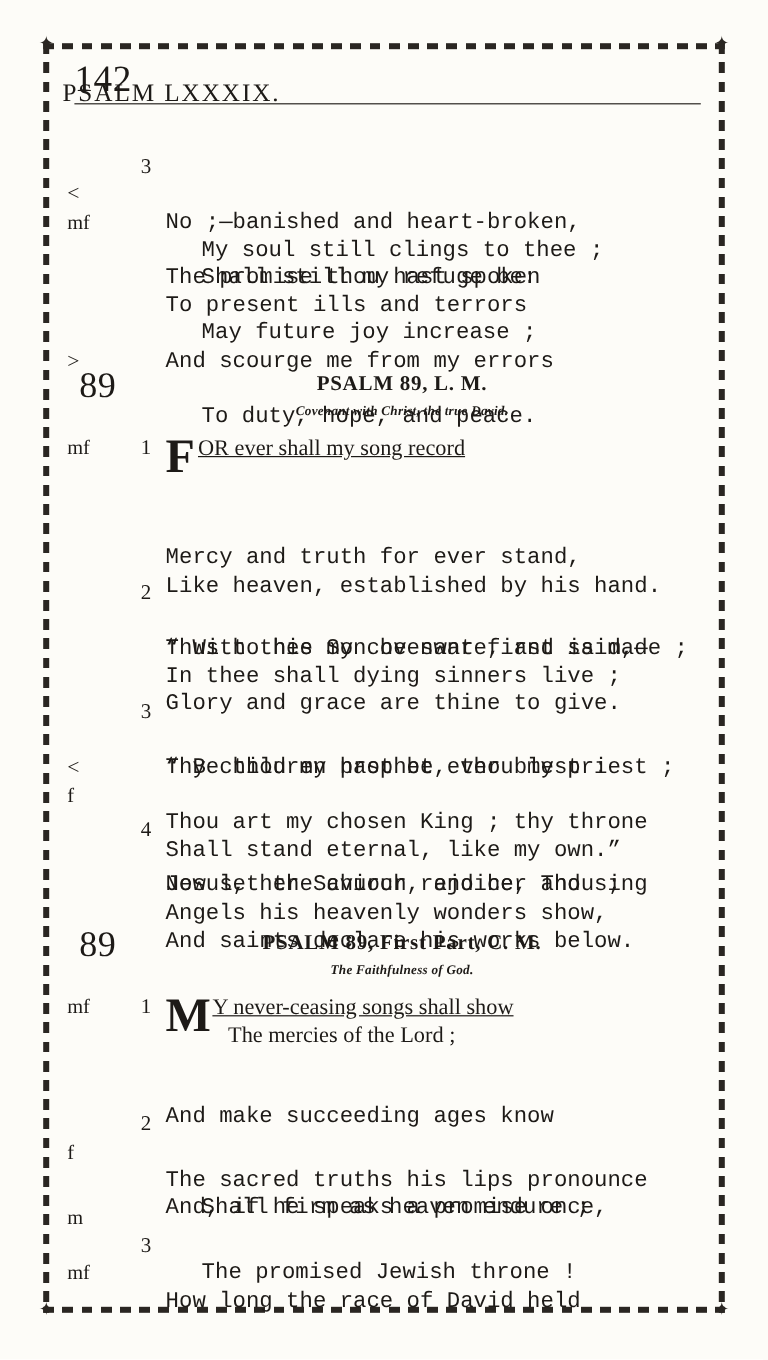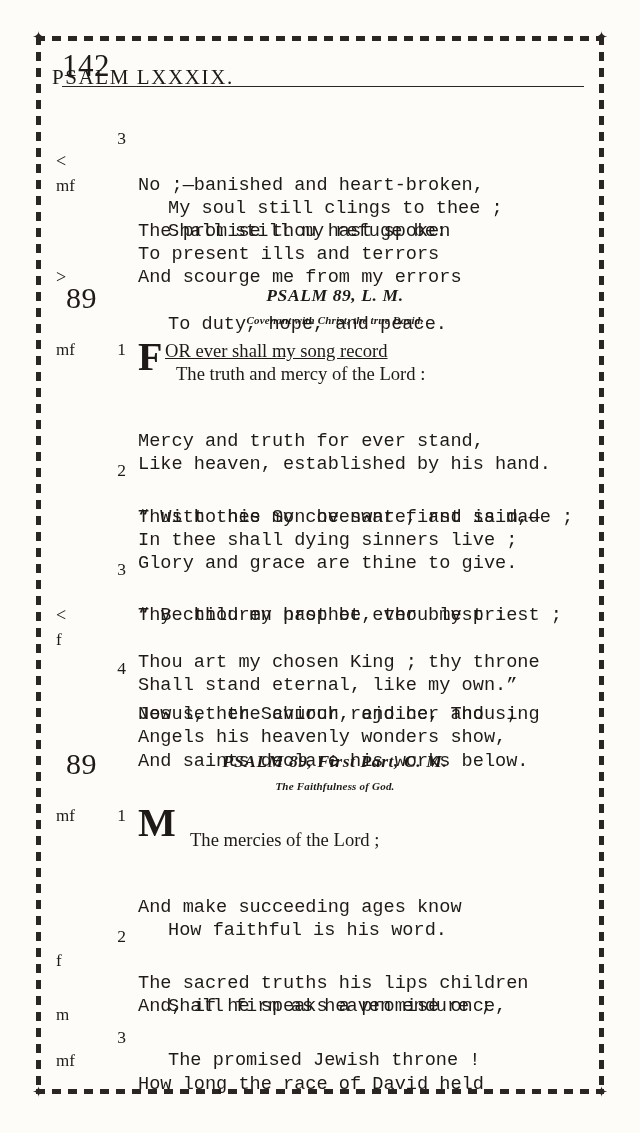--- a/index.html
+++ b/index.html
@@ -121,21 +121,20 @@
     line-height: 32px;
     letter-spacing: 0.5px;
   }
   .hymn-title {
     text-align: center;
     font-size: 17.5px;
     font-weight: bold;
     letter-spacing: 0.6px;
     padding-top: 4px;
     padding-left: 30px;
-    font-style: italic;
   }
   .hymn-subtitle {
     text-align: center;
     font-size: 11px;
     font-style: italic;
     font-weight: bold;
     letter-spacing: 0.2px;
     padding-left: 30px;
     margin-top: 1px;
   }
@@ -240,41 +239,43 @@
           <span class="mark">mf</span>
           <span class="text">The promise thou hast spoken</span>
         </div>
         <div class="line">
           <span class="text ind1">Shall still my refuge be:</span>
         </div>
         <div class="line">
           <span class="text">To present ills and terrors</span>
         </div>
         <div class="line">
+          <span class="text ind1">May future joy increase ;</span>
+        </div>
+        <div class="line">
           <span class="text">And scourge me from my errors</span>
         </div>
         <div class="line">
           <span class="mark sym">&gt;</span>
           <span class="text ind1">To duty, hope, and peace.</span>
         </div>
       </div>
 
       <div class="hymn-head">
         <div class="hymn-number">89</div>
         <div class="hymn-title">PSALM 89, L. M.</div>
         <div class="hymn-subtitle">Covenant with Christ, the true David.</div>
       </div>
 
       <div class="stanza">
         <div class="dropcap-line">
           <span class="mark">mf</span>
           <span class="vnum">1</span>
           <span class="dropcap">F</span>
           <span class="dropcap-first">OR ever shall my song record</span>
-          <span class="dropcap-second">The truth and mercy of the Lord :</span>
         </div>
         <div class="line">
           <span class="text">Mercy and truth for ever stand,</span>
         </div>
         <div class="line">
           <span class="text">Like heaven, established by his hand.</span>
         </div>
       </div>
 
       <div class="stanza" style="margin-top:6px;">
@@ -331,34 +332,32 @@
         <div class="hymn-number">89</div>
         <div class="hymn-title">PSALM 89, First Part, C. M.</div>
         <div class="hymn-subtitle">The Faithfulness of God.</div>
       </div>
 
       <div class="stanza">
         <div class="dropcap-line">
           <span class="mark">mf</span>
           <span class="vnum">1</span>
           <span class="dropcap">M</span>
+          <span class="dropcap-first" style="left:125px;">Y never-ceasing songs shall show</span>
           <span class="dropcap-second" style="left:138px;">The mercies of the Lord ;</span>
         </div>
         <div class="line">
           <span class="text">And make succeeding ages know</span>
         </div>
-        <div class="line">
-          <span class="text ind1">How faithful is his word.</span>
-        </div>
       </div>
 
       <div class="stanza" style="margin-top:6px;">
         <div class="line">
           <span class="vnum">2</span>
-          <span class="text">The sacred truths his lips children</span>
+          <span class="text">The sacred truths his lips pronounce</span>
         </div>
         <div class="line">
           <span class="mark">f</span>
           <span class="text ind1">Shall firm as heaven endure ;</span>
         </div>
         <div class="line">
           <span class="text">And, if he speaks a promise once,</span>
         </div>
       </div>
 

